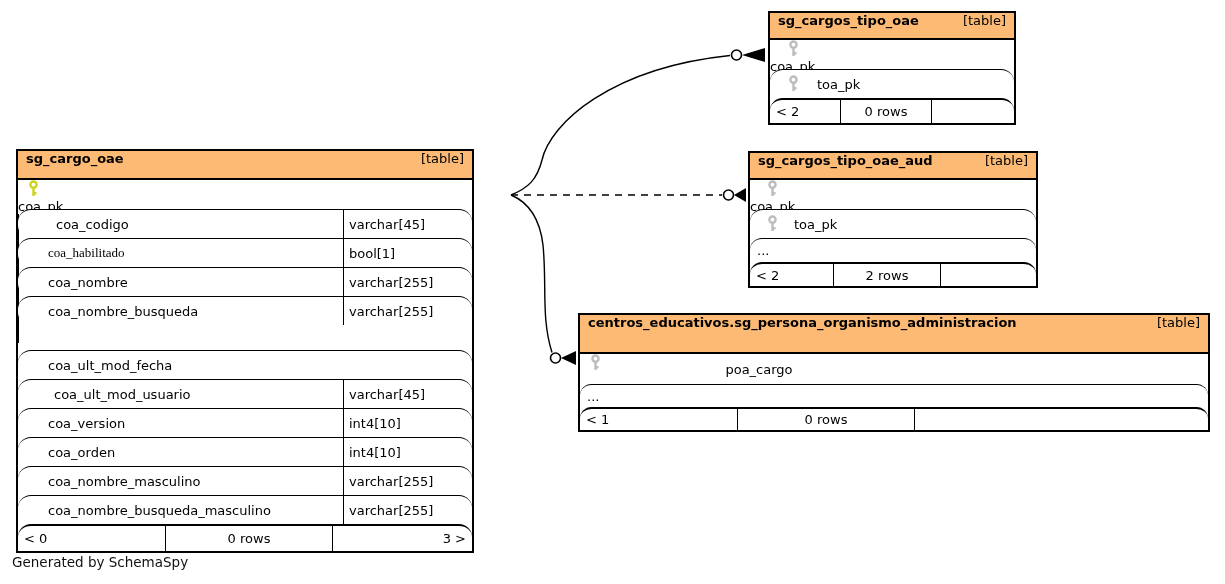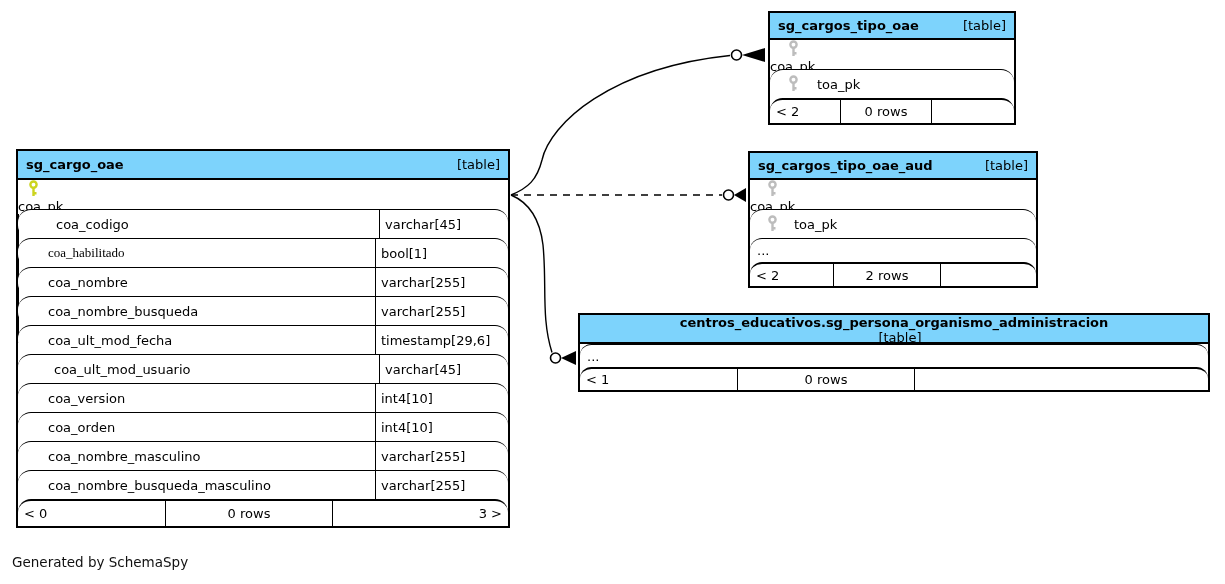--- a/index.html
+++ b/index.html
@@ -1,20 +1,20 @@
 <!DOCTYPE html>
 <html><head>
 <meta charset="utf-8">
 <style>
   html,body{margin:0;padding:0;background:#fff;}
   #canvas{position:relative;width:1225px;height:584px;background:#fff;overflow:hidden;
           font-family:"DejaVu Sans","Liberation Sans",sans-serif;font-size:13px;color:#000;}
   #connectors{position:absolute;left:0;top:0;width:1225px;height:584px;pointer-events:none;}
   .tbl{position:absolute;background:#fff;border:2px solid #000;box-sizing:border-box;}
-  .hdr{display:flex;justify-content:space-between;align-items:center;background:#7dd3fc;
+  .hdr{display:flex;justify-content:space-between;align-items:flex-start;background:#fdba74;
        border-bottom:2px solid #000;padding:0 8px;box-sizing:border-box;}
   .tname{font-weight:bold;white-space:nowrap;}
   .ttag{white-space:nowrap;margin-left:12px;}
   .row{display:flex;align-items:stretch;position:relative;box-sizing:border-box;background:#fff;}
   .row + .row, .ellrow, .ftr{border-top:1px solid #000;border-radius:13px;}
   .hdr + .row{border-top:none;flex-direction:column;}
   .iconwrap{display:flex;align-items:center;justify-content:center;flex:0 0 auto;}
   .clabel{display:flex;align-items:center;white-space:nowrap;}
   .clabel.centered{position:absolute;top:0;bottom:0;justify-content:center;}
   .ctype{display:flex;align-items:center;border-left:1px solid #000;padding:0 5px;
@@ -47,21 +47,21 @@
     </g>
 
     <g>
       <path d="M 511,195 C 530,203 540,220 543,245 C 547,285 541,318 552,352.5" fill="none" stroke="#000" stroke-width="1.4"></path>
       <circle cx="555.5" cy="358" r="5" fill="#fff" stroke="#000" stroke-width="1.6"></circle>
       <path d="M 561,358 L 576,351 L 576,365 Z" fill="#000"></path>
     </g>
   </svg>
 
   <div id="tables">
-      <div class="tbl" style="left: 16px; top: 149px; width: 494px;">
+      <div class="tbl" style="left: 16px; top: 149px; width: 458px;">
         <div class="hdr" style="height: 29px;">
           <span class="tname">sg_cargo_oae</span>
           <span class="ttag">[table]</span>
         </div>
         <div class="row" style="height: 29px;">
           <span class="iconwrap" style="width: 30px;">
             <svg width="11" height="19" viewBox="0 0 11 19">
               <circle cx="5.5" cy="4.6" r="3.1" fill="none" stroke="#ccd41f" stroke-width="2.4"></circle>
               <path d="M5.5 7.7 V16 M5.5 13.2 h3" fill="none" stroke="#ccd41f" stroke-width="2.4"></path>
             </svg>
@@ -82,24 +82,23 @@
         <div class="row" style="height: 29px;">
           <span class="iconwrap" style="width: 30px;"></span>
           <span class="clabel" style="width: 327px;">coa_nombre</span>
           <span class="ctype" style="max-width: 133px; flex: 0 0 129px;">varchar[255]</span>
         </div>
         <div class="row" style="height: 29px;">
           <span class="iconwrap" style="width: 30px;"></span>
           <span class="clabel" style="width: 327px;">coa_nombre_busqueda</span>
           <span class="ctype" style="max-width: 133px; flex: 0 0 129px;">varchar[255]</span>
         </div>
-        <div class="row" style="height: 29px;">
+        <div class="row" style="height: 29px; margin-top: 25px;">
           <span class="iconwrap" style="width: 30px;"></span>
           <span class="clabel" style="width: 327px;">coa_ult_mod_fecha</span>
-          <span class="ctype" style="max-width: 133px; flex: 0 0 129px;">timestamp[29,6]</span>
         </div>
         <div class="row" style="height: 29px; padding-left: 6px;">
           <span class="iconwrap" style="width: 30px;"></span>
           <span class="clabel" style="width: 327px;">coa_ult_mod_usuario</span>
           <span class="ctype" style="max-width: 133px; flex: 0 0 129px;">varchar[45]</span>
         </div>
         <div class="row" style="height: 29px;">
           <span class="iconwrap" style="width: 30px;"></span>
           <span class="clabel" style="width: 327px;">coa_version</span>
           <span class="ctype" style="max-width: 133px; flex: 0 0 129px;">int4[10]</span>
@@ -178,23 +177,32 @@
           <span class="clabel">toa_pk</span>
         </div>
         <div class="ellrow" style="height: 24px;">...</div>
         <div class="ftr" style="height: 24px;">
           <span class="fcell l" style="flex: 0 0 83px;">&lt; 2</span>
           <span class="fcell c" style="flex: 0 0 107px;">2 rows</span>
           <span class="fcell r" style="flex: 1 1 0%;"></span>
         </div>
       </div>
       <div class="tbl" style="left: 578px; top: 313px; width: 632px;">
-        <div class="hdr" style="height: 29px; flex-direction: column;">
+        <div class="hdr" style="height: 39px;">
           <span class="tname">centros_educativos.sg_persona_organismo_administracion</span>
           <span class="ttag">[table]</span>
+        </div>
+        <div class="row" style="height: 30px;">
+          <span class="iconwrap" style="width: 30px; position: relative; z-index: 1;">
+            <svg width="11" height="19" viewBox="0 0 11 19">
+              <circle cx="5.5" cy="4.6" r="3.1" fill="none" stroke="#bdbdbd" stroke-width="2.4"></circle>
+              <path d="M5.5 7.7 V16 M5.5 13.2 h3" fill="none" stroke="#bdbdbd" stroke-width="2.4"></path>
+            </svg>
+          </span>
+          <span class="clabel centered" style="left: 0px; width: 358px;">poa_cargo</span>
         </div>
         <div class="ellrow" style="height: 23px;">...</div>
         <div class="ftr" style="height: 23px;">
           <span class="fcell l" style="flex: 0 0 157px;">&lt; 1</span>
           <span class="fcell c" style="flex: 0 0 177px;">0 rows</span>
           <span class="fcell r" style="flex: 1 1 0%;"></span>
         </div>
       </div>
     </div>
 

